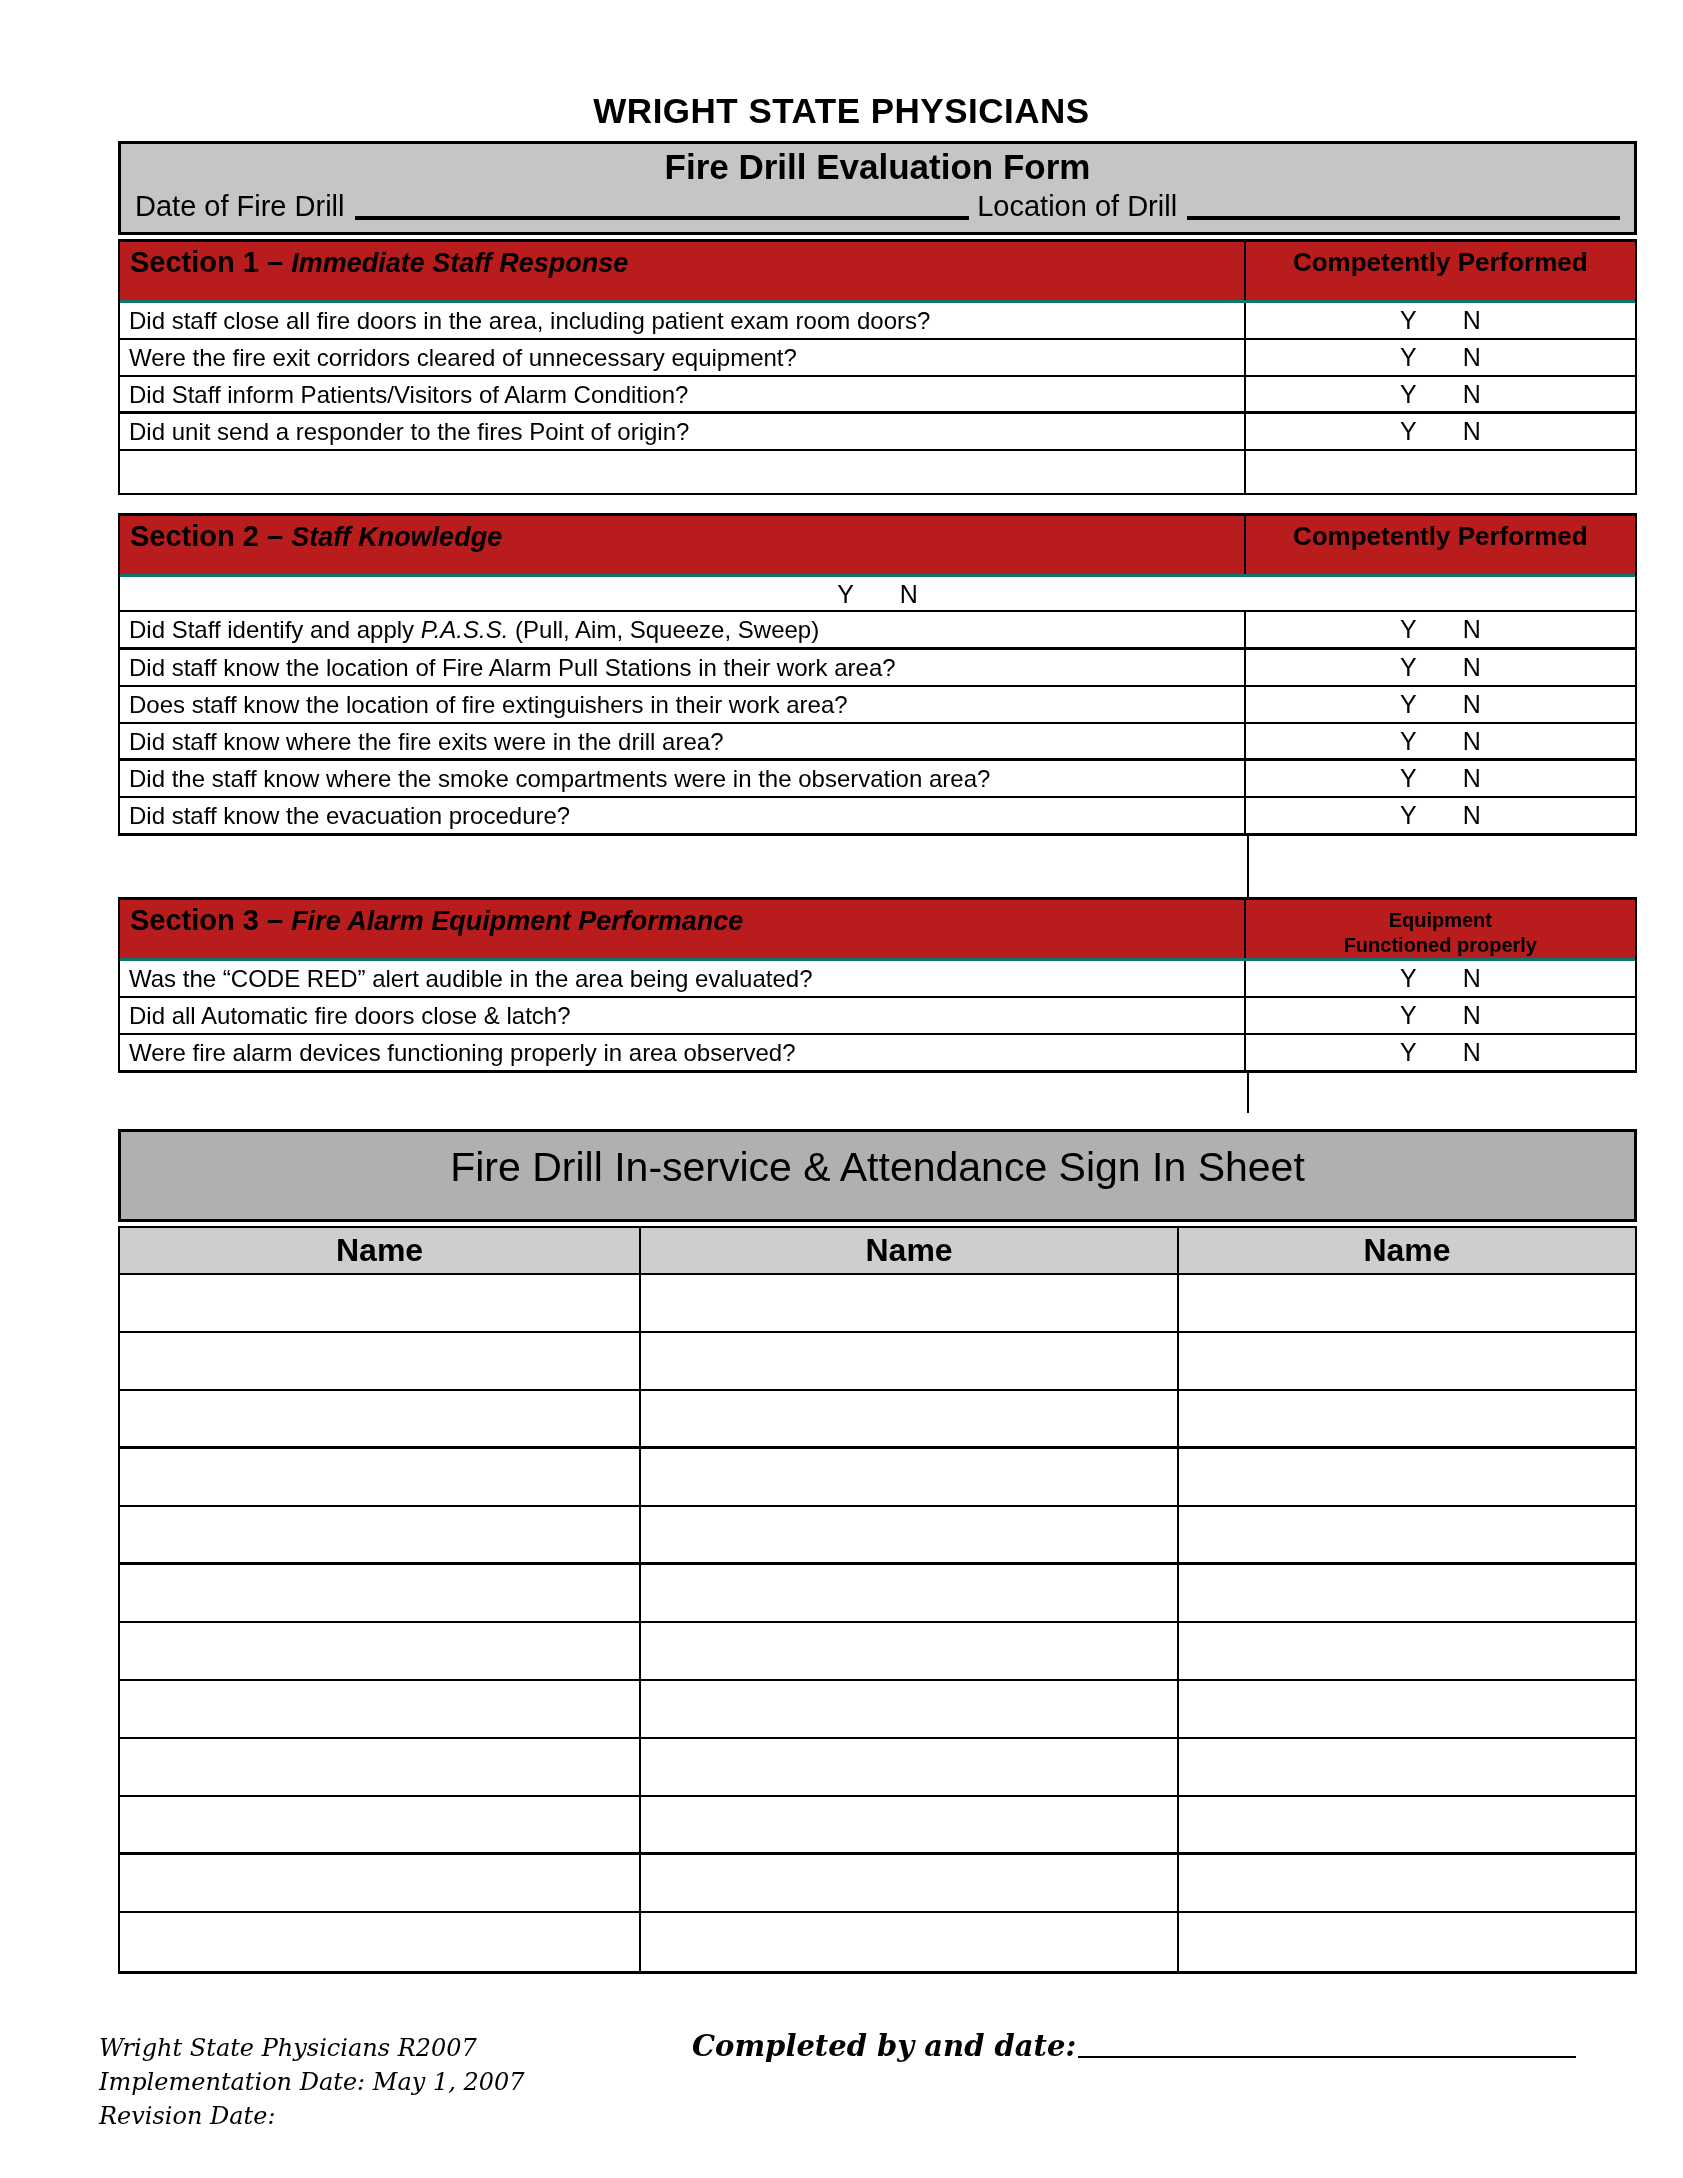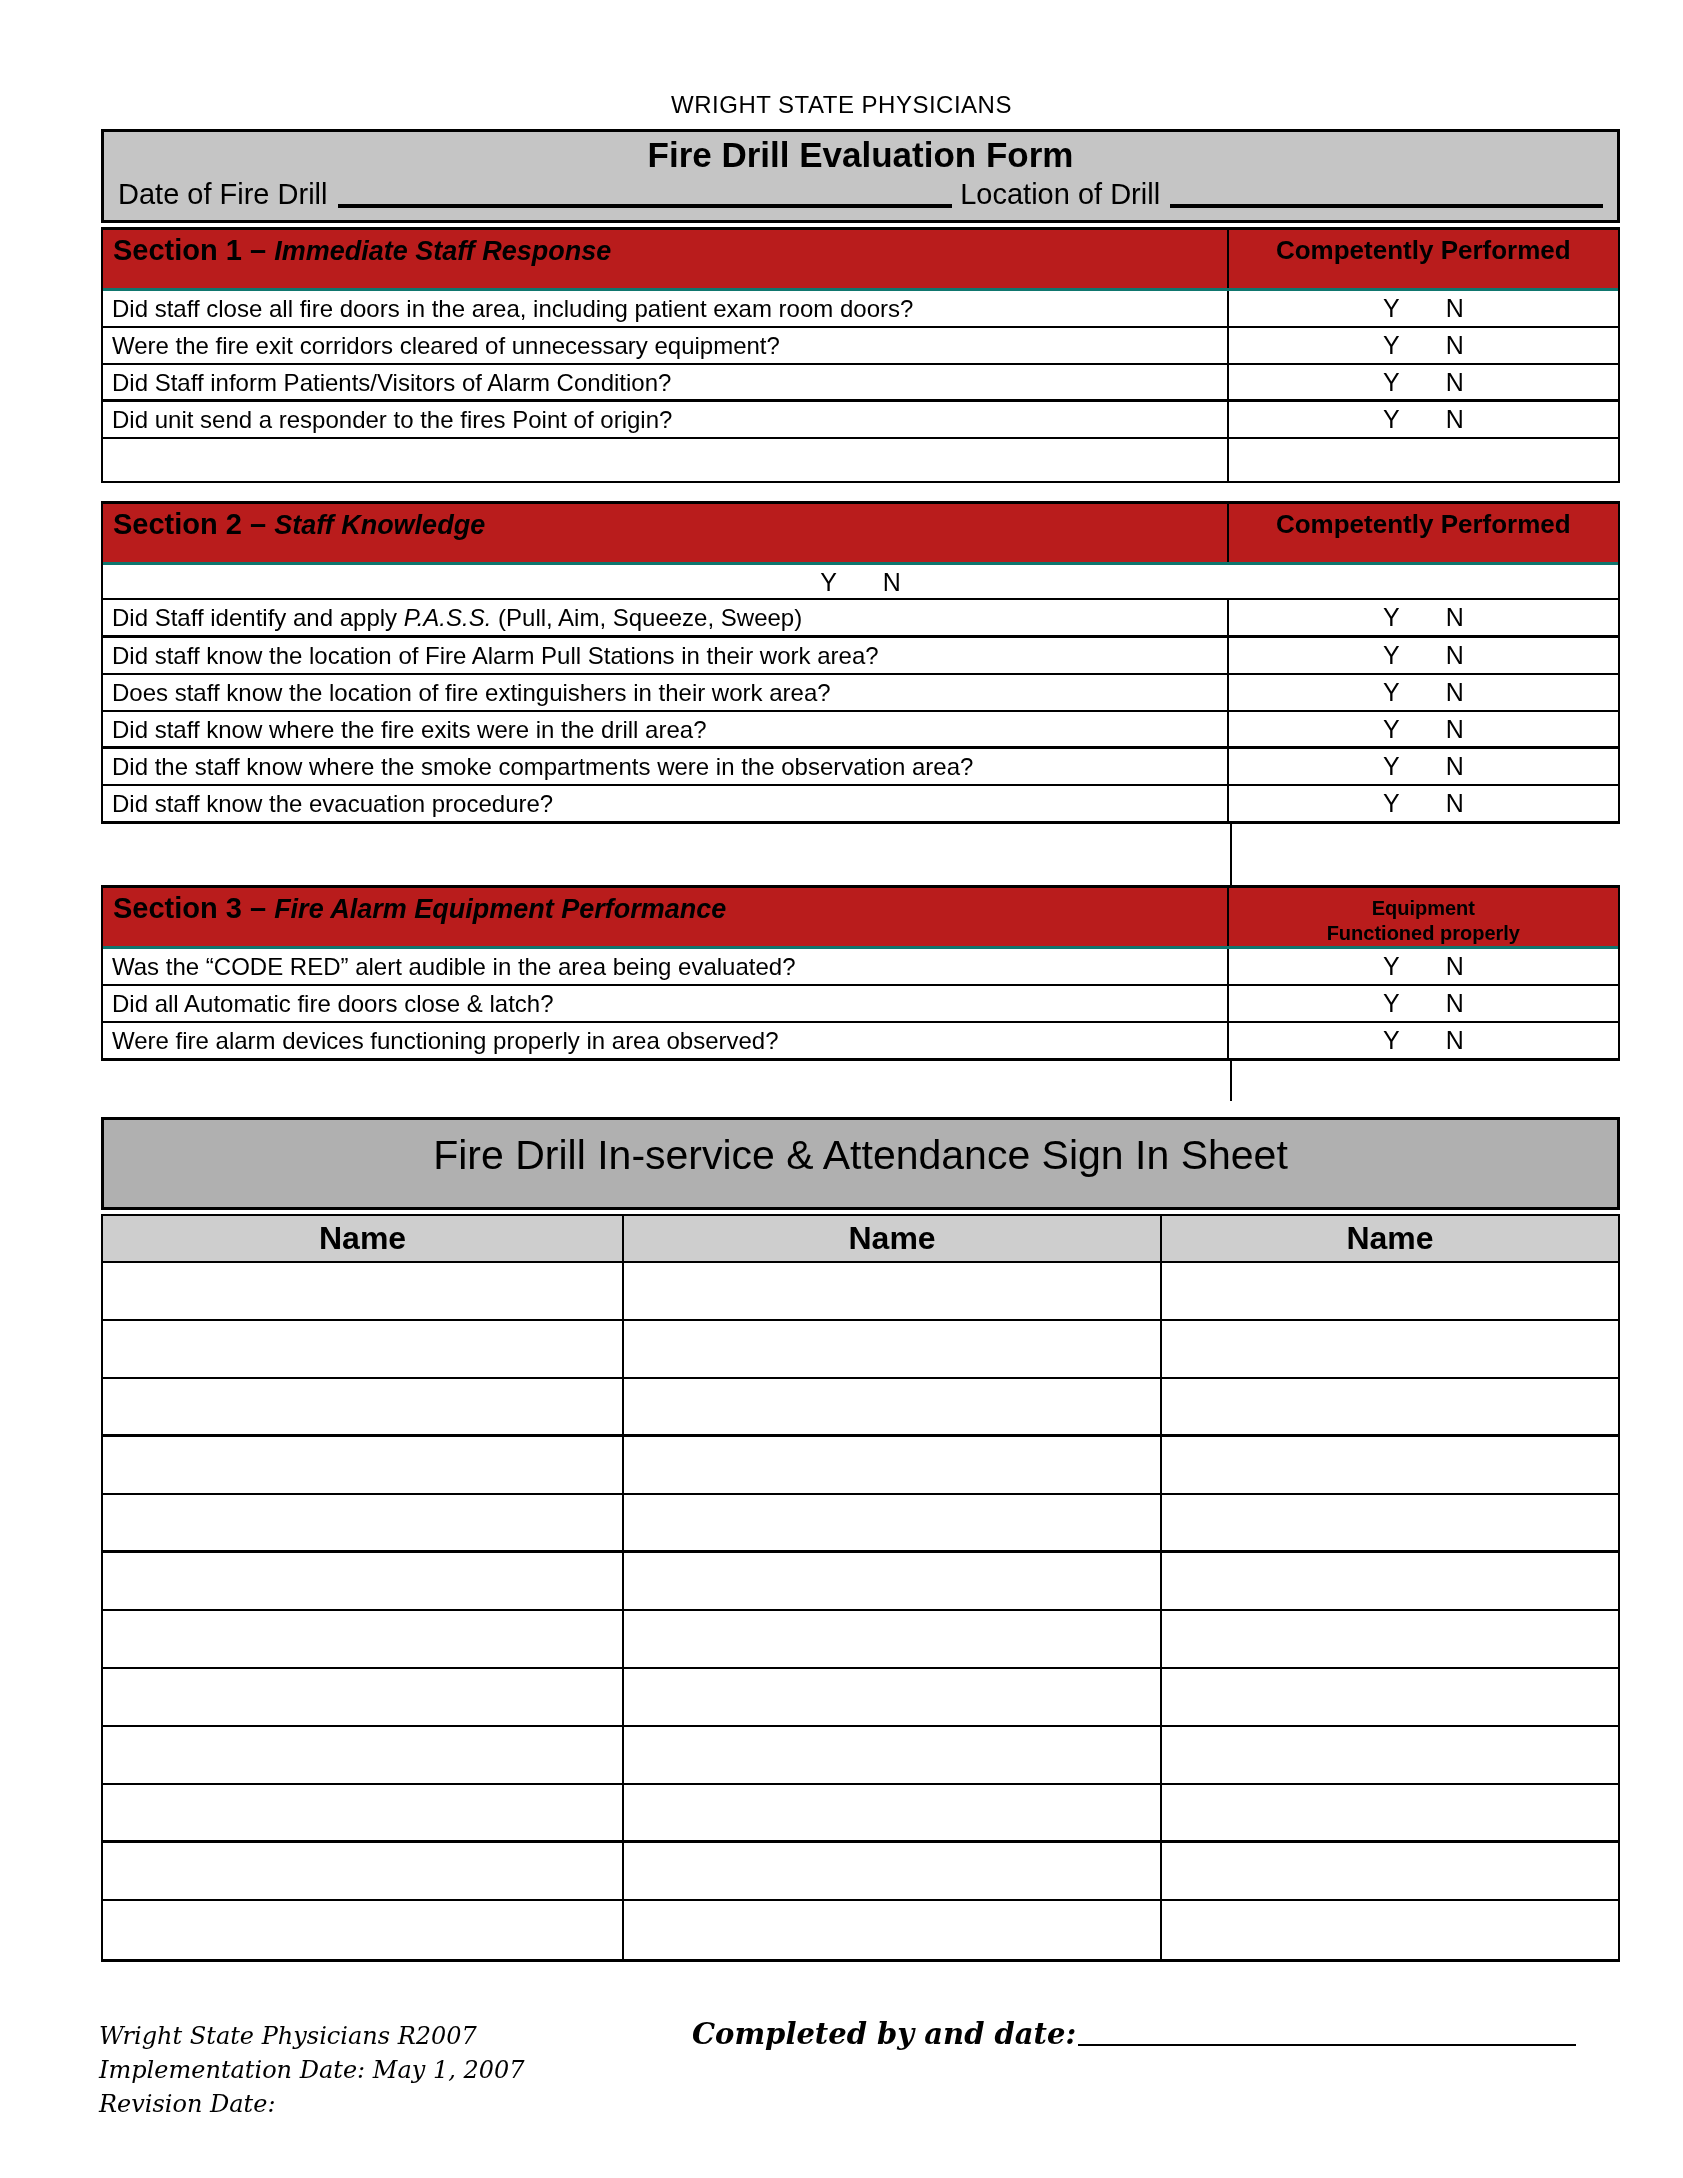--- a/index.html
+++ b/index.html
@@ -8,26 +8,26 @@
     width: 1683px; height: 2178px;
     background: #ffffff;
     font-family: "Liberation Sans", sans-serif;
     color: #000;
   }
   .page { position: relative; width: 1683px; height: 2178px; overflow: hidden; }
 
   .org-title {
     padding-top: 91px;
     text-align: center;
-    font-size: 24px;
-    font-weight: 400;
+    font-size: 35px;
+    font-weight: 700;
     letter-spacing: 0.5px;
   }
 
-  .content { margin-left: 54px; width: 1566px; padding-left: 47px; }
+  .content { margin-left: 71px; width: 1566px; padding-left: 47px; }
 
   
   .banner {
     margin-top: 10px;
     border: 3px solid #000;
     background: #c5c5c5;
     padding-top: 3px;
   }
   .banner-title { text-align: center; font-size: 35px; font-weight: 700; line-height: 1.15; }
   .banner-fields {

